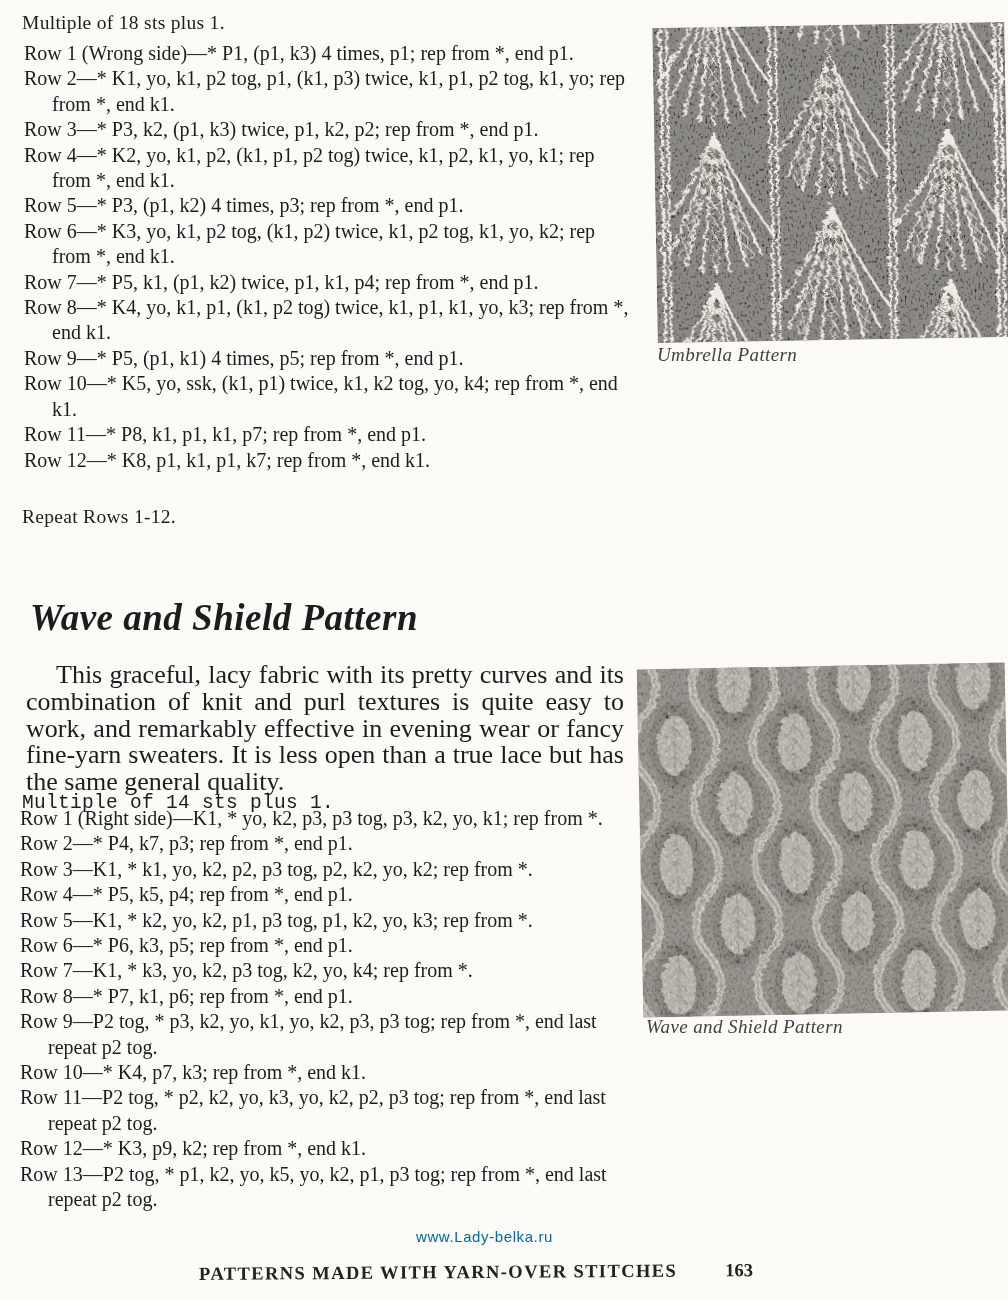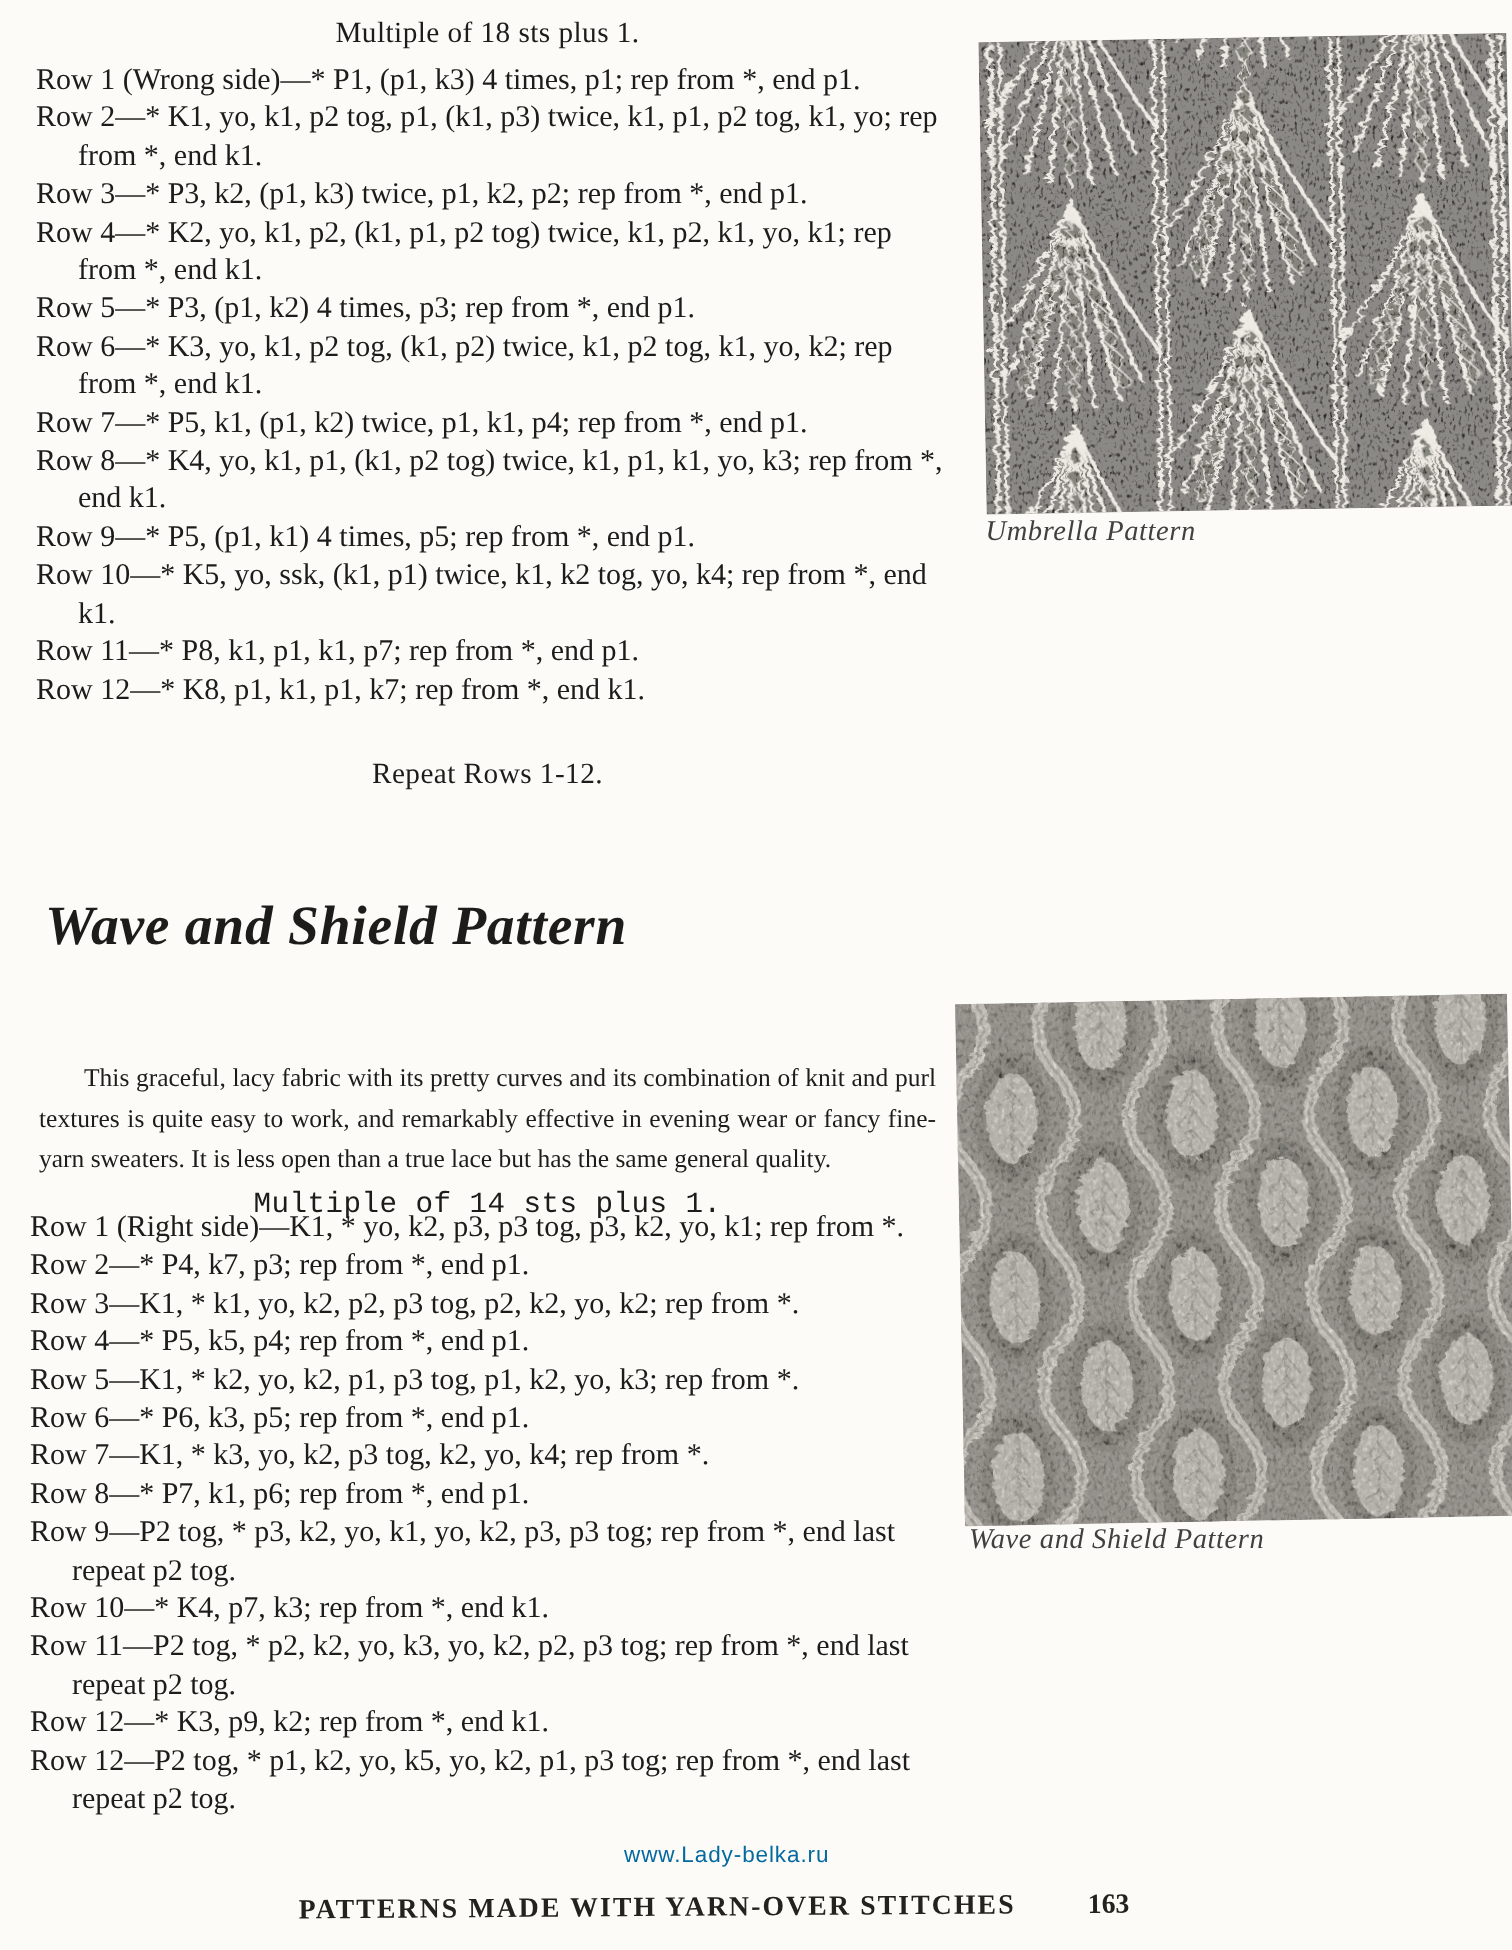--- a/index.html
+++ b/index.html
@@ -5,36 +5,35 @@
   html,body{margin:0;padding:0;}
   body{
     width:1008px;height:1300px;
     background:#fcfbf7;
     font-family:"Liberation Serif", serif;
     color:#1d1c1a;
     position:relative;
     overflow:hidden;
   }
   .abs{position:absolute;}
-  .center-line{width:606px;text-align:center;font-size:19.5px;letter-spacing:.3px;}
+  .center-line{width:606px;text-align:left;font-size:19.5px;letter-spacing:.3px;}
   .rows{width:608px;font-size:20px;line-height:25.4px;}
   .rows .row{padding-left:28px;text-indent:-28px;margin:0;}
   #sec1-multiple{left:22px;top:12px;}
   #sec1-rows{left:24px;top:41px;}
   #sec1-repeat{left:22px;top:506px;}
   #wave-heading{
     left:30px;top:596px;
     font-size:37px;font-style:italic;font-weight:bold;
     letter-spacing:.5px;white-space:nowrap;
   }
   #wave-intro{
     left:26px;top:662px;width:598px;
-    font-size:17px;line-height:26.8px;text-align:justify;
+    font-size:26px;line-height:26.8px;text-align:justify;
     text-indent:30px;
-    margin-top:44px;
   }
   #sec2-multiple{left:22px;top:792px;font-family:Liberation Mono, monospace;}
   #sec2-rows{left:20px;top:806px;width:616px;}
   .photo{display:block;}
   #umbrella-photo{left:655px;top:25px;transform:rotate(-1deg);}
   #wave-photo{left:640px;top:666px;transform:rotate(-1.1deg);}
   .caption{
     font-style:italic;font-size:19px;letter-spacing:.4px;color:#404040;
   }
   #umbrella-caption{left:657px;top:344px;}
@@ -116,21 +115,21 @@
     <p class="row">Row 8—* P7, k1, p6; rep from *, end p1.</p>
 
     <p class="row">Row 9—P2 tog, * p3, k2, yo, k1, yo, k2, p3, p3 tog; rep from *, end last repeat p2 tog.</p>
 
     <p class="row">Row 10—* K4, p7, k3; rep from *, end k1.</p>
 
     <p class="row">Row 11—P2 tog, * p2, k2, yo, k3, yo, k2, p2, p3 tog; rep from *, end last repeat p2 tog.</p>
 
     <p class="row">Row 12—* K3, p9, k2; rep from *, end k1.</p>
 
-    <p class="row">Row 12—P2 tog, * p1, k2, yo, k5, yo, k2, p1, p3 tog; rep from *, end last repeat p2 tog.</p>
+    <p class="row">Row 13—P2 tog, * p1, k2, yo, k5, yo, k2, p1, p3 tog; rep from *, end last repeat p2 tog.</p>
   </div>
 
 <svg class="abs photo" id="umbrella-photo" width="352" height="315" viewBox="0 0 352 315" aria-hidden="true">
   <defs>
     <filter id="uRough" x="-30%" y="-30%" width="160%" height="160%">
       <feTurbulence type="turbulence" baseFrequency="0.09 0.16" numOctaves="2" seed="11" result="n"></feTurbulence>
       <feDisplacementMap in="SourceGraphic" in2="n" scale="7"></feDisplacementMap>
     </filter>
     <filter id="uSpeck" x="0%" y="0%" width="100%" height="100%">
       <feTurbulence type="fractalNoise" baseFrequency="0.5 0.33" numOctaves="3" seed="5"></feTurbulence>

